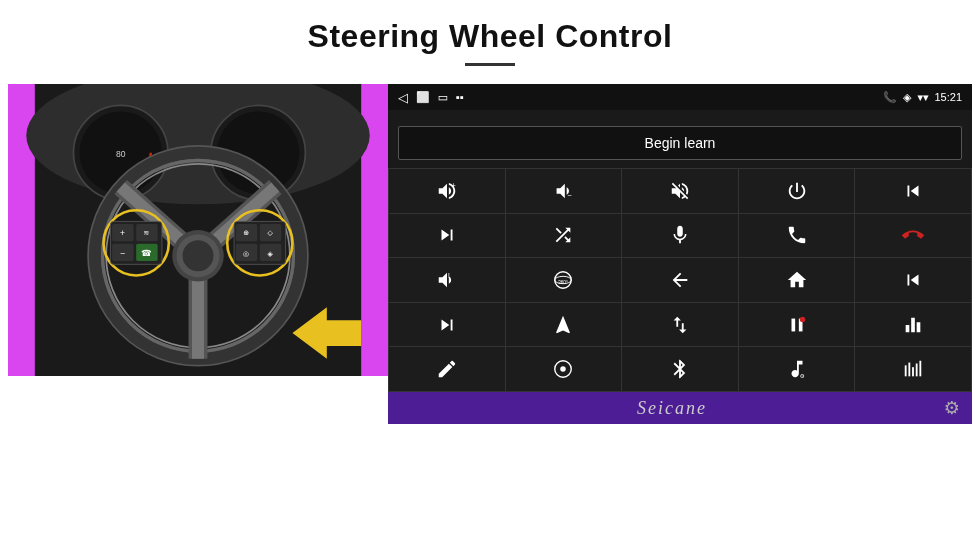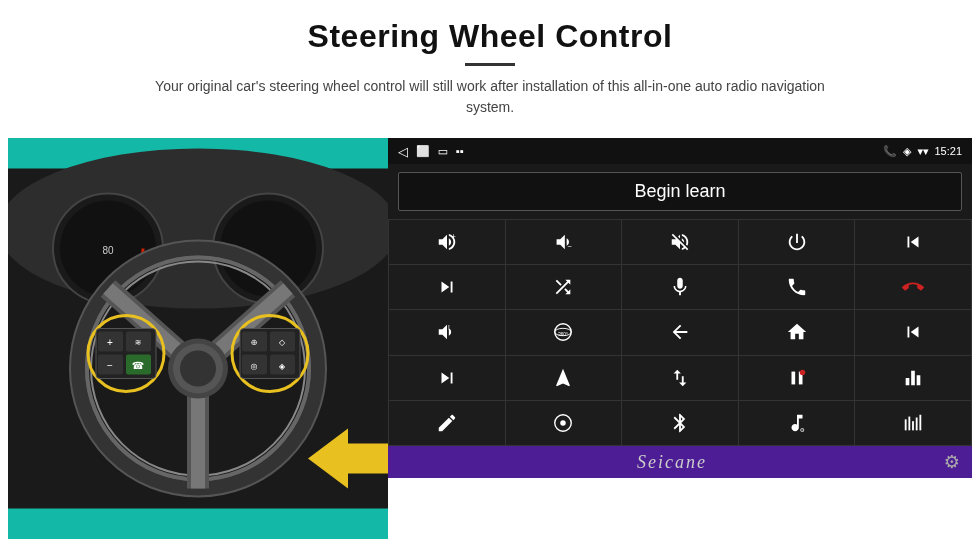--- a/index.html
+++ b/index.html
@@ -49,22 +49,22 @@
     }
 
     .content-row {
       display: flex;
       width: 100%;
       height: 340px;
     }
 
     .steering-image {
       width: 380px;
-      height: 401px;
-      background: #14b8a6;
+      height: 292px;
+      background: #d946ef;
       position: relative;
       overflow: hidden;
       flex-shrink: 0;
     }
 
     
     .steering-svg-container {
       width: 100%;
       height: 100%;
     }
@@ -107,24 +107,25 @@
       padding: 8px 10px;
       background: #1a1a1a;
     }
 
     .begin-learn-btn {
       width: 100%;
       padding: 8px;
       background: #111;
       border: 1px solid #555;
       color: #fff;
-      font-size: 18px;
+      font-size: 14px;
       cursor: pointer;
       text-align: center;
       border-radius: 2px;
+      margin-top: 8px;
     }
 
     
     .controls-grid {
       display: grid;
       grid-template-columns: repeat(5, 1fr);
       gap: 1px;
       background: #333;
       flex: 1;
       padding: 1px;
@@ -177,21 +178,20 @@
     .nav-home { font-size: 11px; }
     .nav-recent { font-size: 11px; }
   </style>
 </head>
 <body>
 
 <div class="page-container">
   <div class="title-section">
     <h1 class="main-title">Steering Wheel Control</h1>
     <div class="title-divider"></div>
-    <p class="subtitle">Your original car's steering wheel control will still work after installation of this all-in-one auto radio navigation system.</p>
   </div>
 
   <div class="content-row">
 
     <div class="steering-image">
       <svg class="steering-svg-container" viewBox="0 0 380 340" xmlns="http://www.w3.org/2000/svg">
 
         <rect width="380" height="340" fill="#1a1a1a"></rect>
 
         <ellipse cx="190" cy="60" rx="200" ry="80" fill="#2d2d2d"></ellipse>

